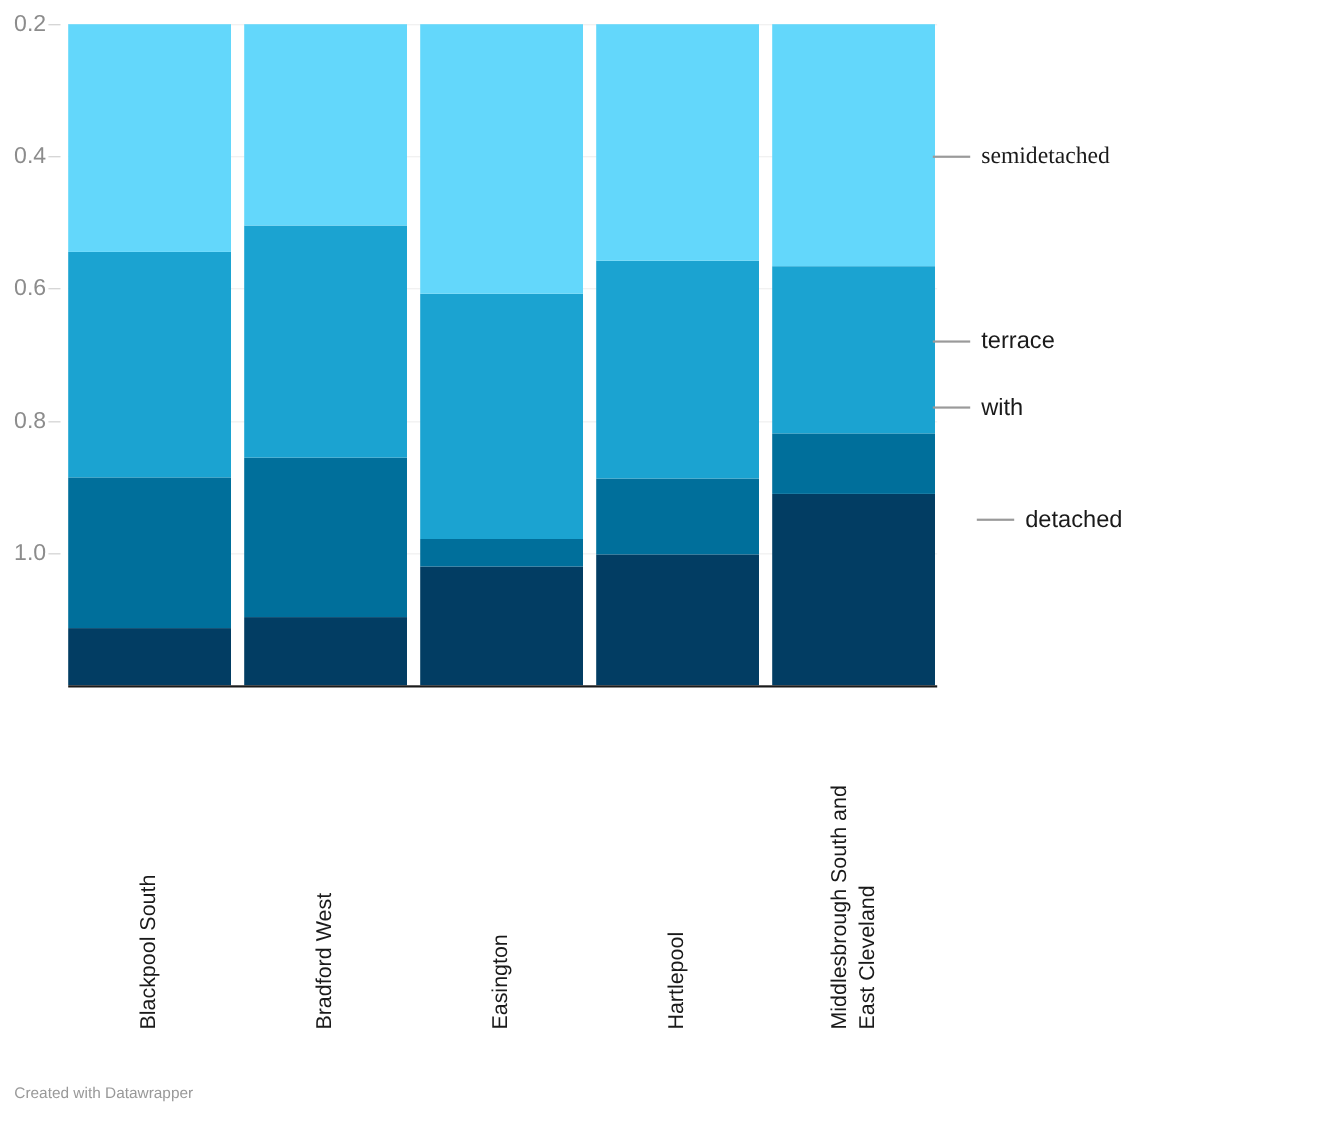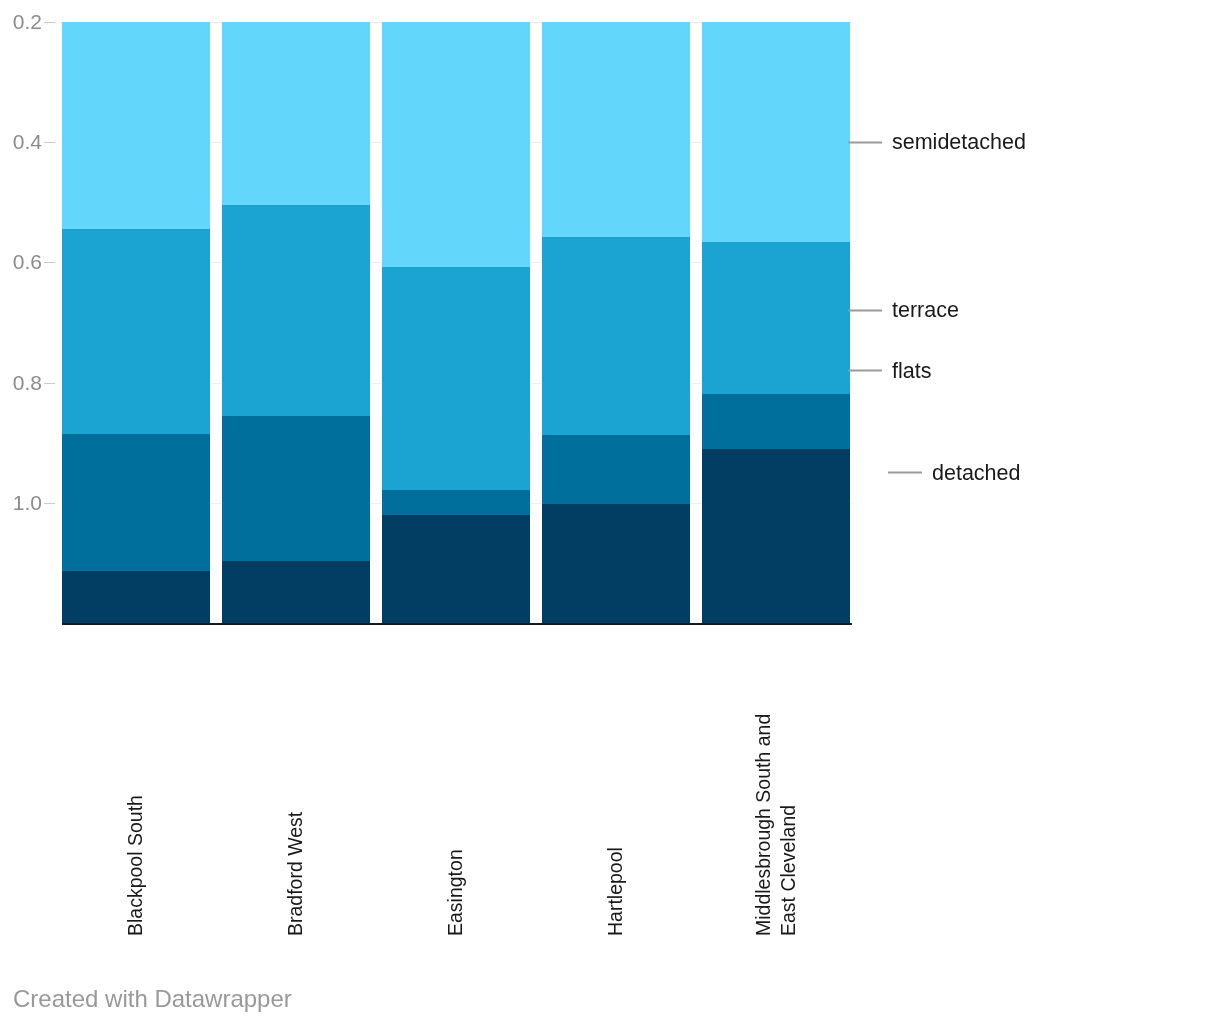--- a/index.html
+++ b/index.html
@@ -89,21 +89,21 @@
     font-size: 21.5px;
     color: #1a1a1a;
     white-space: nowrap;
   }
 
   
   .footer {
     position: absolute;
     left: 13px;
     top: 985px;
-    font-size: 24px;
+    font-size: 14px;
     color: #999999;
   }
 </style>
 </head>
 <body>
 
 <div id="chart-root">
 
   <div id="grid-layer">
       <div class="gridline" style="top: 502.8px; left: 62px; width: 790px;"></div>
@@ -173,31 +173,31 @@
       <div style="position: absolute; left: 542px; top: 636px; width: 148px; height: 300px; display: flex; justify-content: center;">
         <div style="writing-mode: vertical-rl; transform: rotate(180deg); font-size: 19.5px; color: rgb(26, 26, 26); line-height: 1.3; text-align: left; white-space: pre-line;">Hartlepool</div>
       </div>
       <div style="position: absolute; left: 702px; top: 636px; width: 148px; height: 300px; display: flex; justify-content: center;">
         <div style="writing-mode: vertical-rl; transform: rotate(180deg); font-size: 19.5px; color: rgb(26, 26, 26); line-height: 1.3; text-align: left; white-space: pre-line;">Middlesbrough South and
 East Cleveland</div>
       </div>
     </div>
 
   <div id="legend-layer">
-      <div class="legend-item" style="left: 848px; top: 142.2px;">
+      <div class="legend-item" style="left: 848px; top: 142.2px; font-family: Liberation Serif, serif;">
         <span class="legend-rule"></span>
         <span class="legend-label">semidetached</span>
       </div>
       <div class="legend-item" style="left: 848px; top: 310.48px;">
         <span class="legend-rule"></span>
         <span class="legend-label">terrace</span>
       </div>
       <div class="legend-item" style="left: 848px; top: 370.58px;">
         <span class="legend-rule"></span>
-        <span class="legend-label">flats</span>
+        <span class="legend-label">with</span>
       </div>
       <div class="legend-item" style="left: 888px; top: 472.75px;">
         <span class="legend-rule"></span>
         <span class="legend-label">detached</span>
       </div>
     </div>
 
   <div class="footer">Created with Datawrapper</div>
 </div>
 

